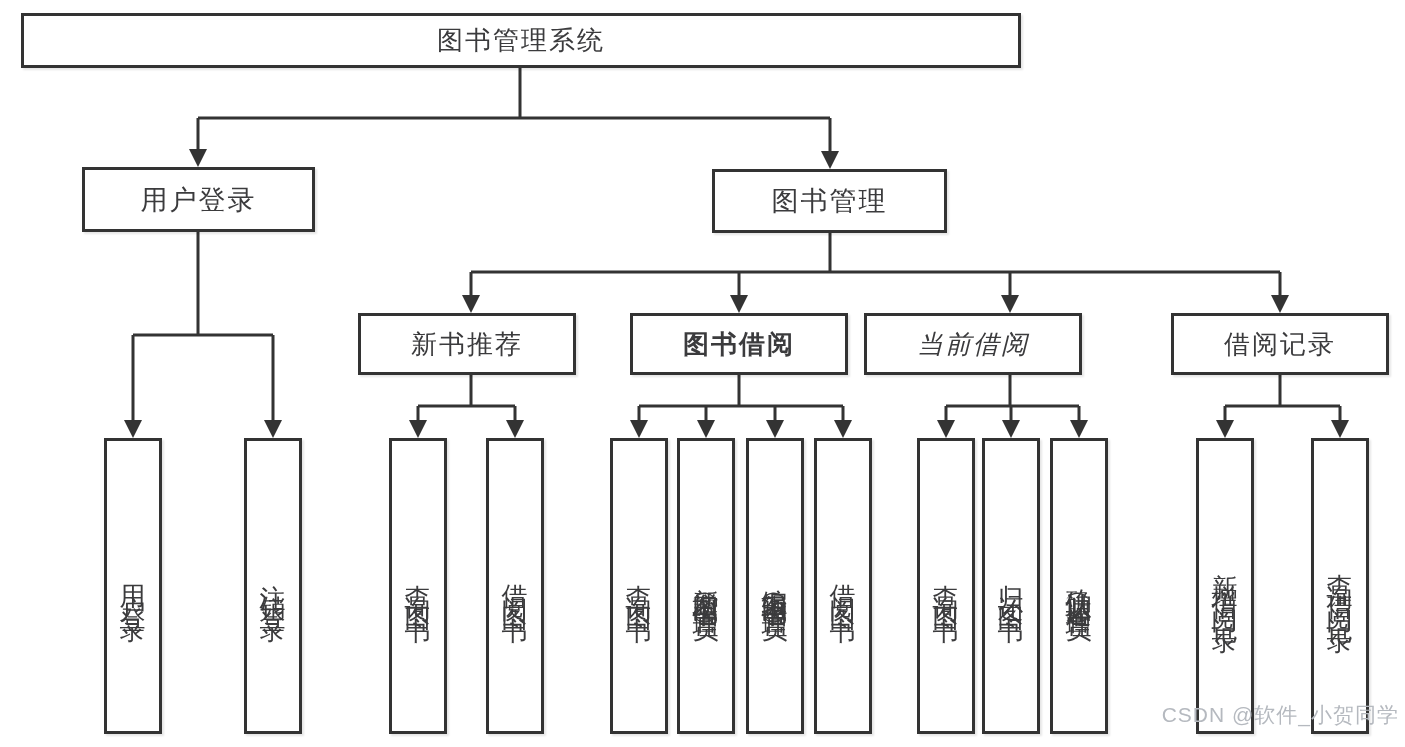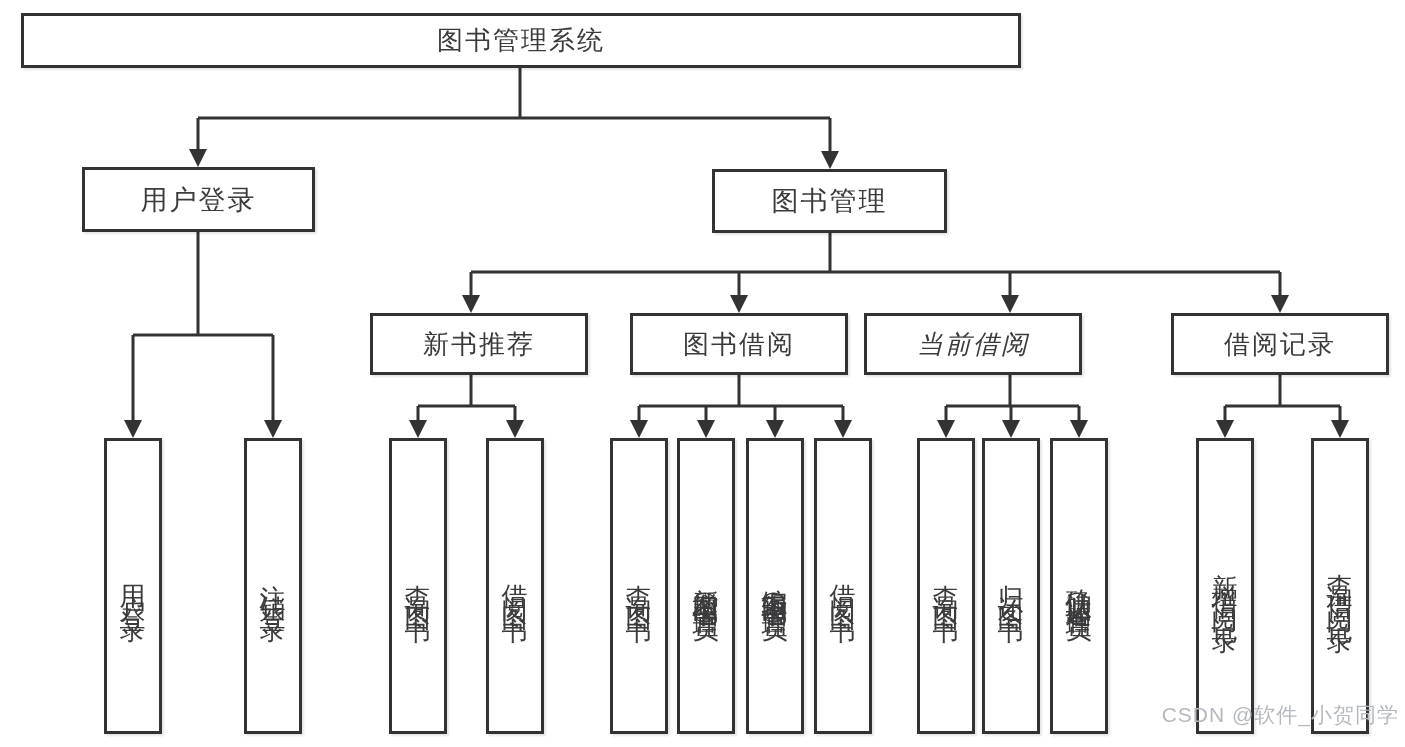--- a/index.html
+++ b/index.html
@@ -72,24 +72,24 @@
     <span class="node-label">图书管理系统</span>
   </div>
 
   <div class="node lv2a">
     <span class="node-label">用户登录</span>
   </div>
   <div class="node lv2b">
     <span class="node-label">图书管理</span>
   </div>
 
-  <div class="node lv3" style="left:370px;">
+  <div class="node lv3" style="left:358px;">
     <span class="node-label">新书推荐</span>
   </div>
-  <div class="node lv3" style="left:630px;">
+  <div class="node lv3" style="left:630px;font-weight:bold;">
     <span class="node-label">图书借阅</span>
   </div>
   <div class="node lv3" style="left:864px;font-style:italic;">
     <span class="node-label">当前借阅</span>
   </div>
   <div class="node lv3" style="left:1171px;text-align:right;">
     <span class="node-label">借阅记录</span>
   </div>
 
   <div class="node leaf" style="left:104px;">

